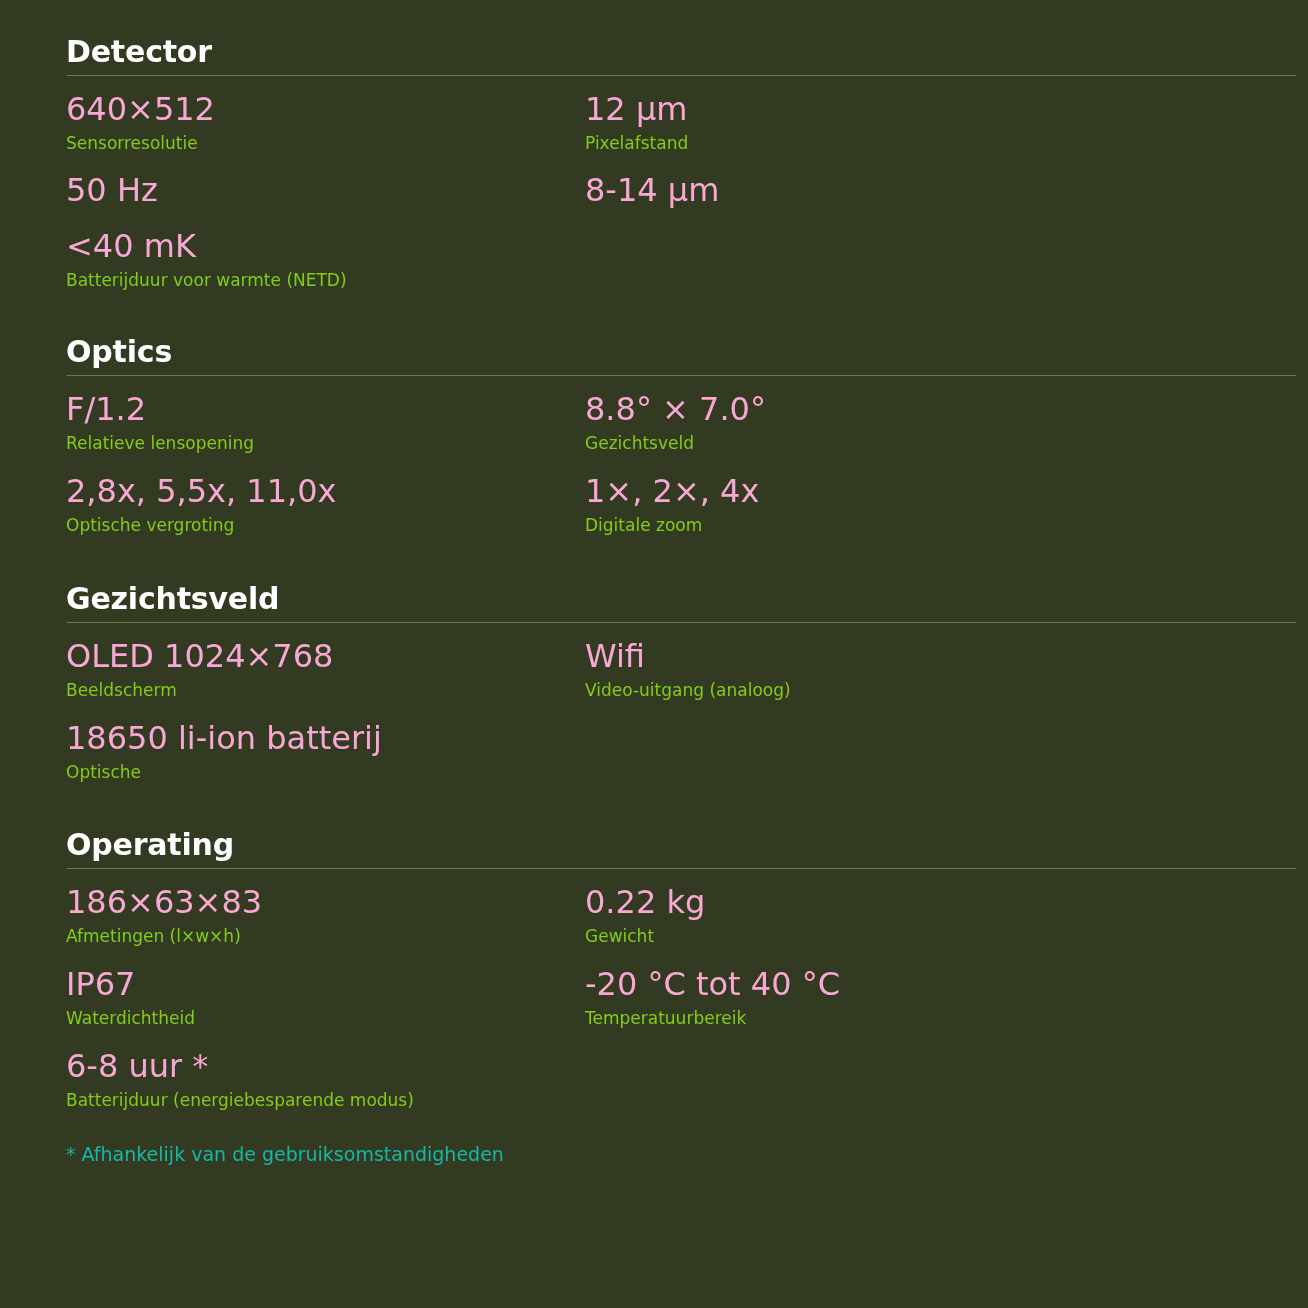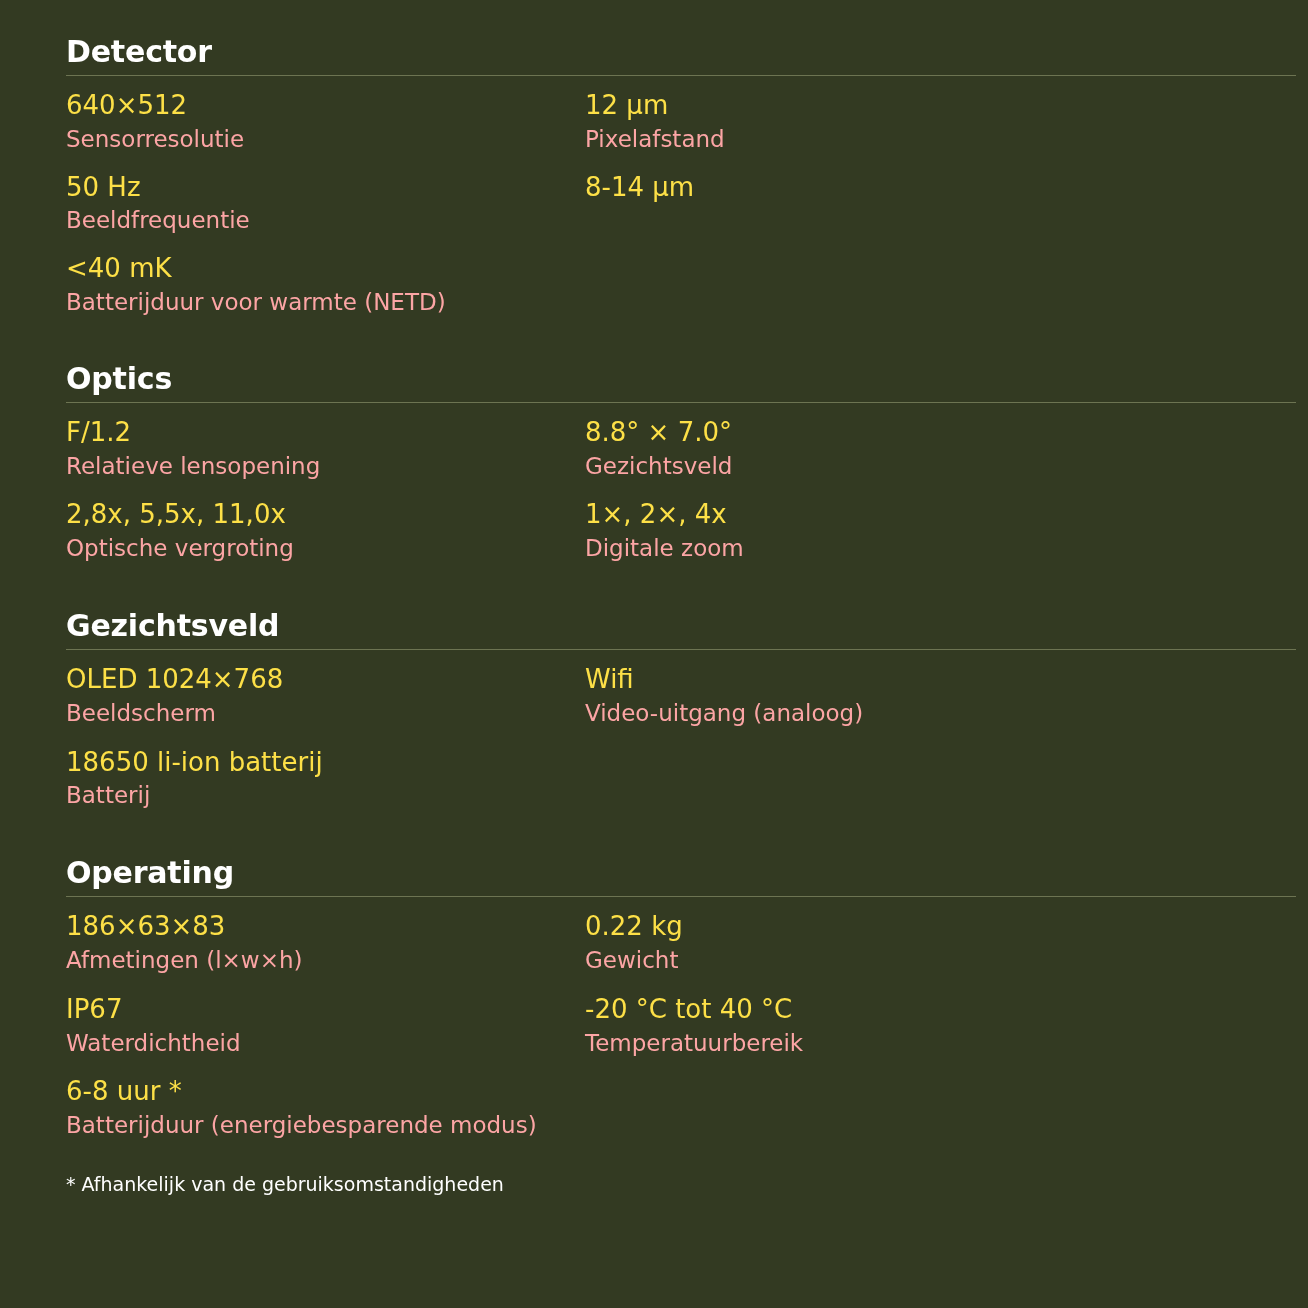--- a/index.html
+++ b/index.html
@@ -41,39 +41,39 @@
   .grid {
     display: grid;
     grid-template-columns: 519px 1fr;
     column-gap: 0px;
     row-gap: 0px;
   }
   .spec {
     padding: 4px 0 16px 0;
   }
   .spec .value {
-    font-size: 26px;
+    font-size: 32px;
     line-height: 1.22;
-    color: #fde047;
+    color: #f9a8d4;
     font-weight: 400;
   }
   .spec .label {
-    font-size: 23px;
+    font-size: 17px;
     line-height: 1.3;
-    color: #fca5a5;
+    color: #84cc16;
     margin-top: 3px;
     font-weight: 400;
   }
   .section-gap {
     height: 30px;
   }
   .footnote {
     margin-top: 18px;
     font-size: 19px;
-    color: #ffffff;
+    color: #14b8a6;
   }
   .block-detector .spec { padding-bottom: 13px; }
   .block-optics .spec { padding-bottom: 14px; }
   .block-electronics .spec { padding-bottom: 14px; }
   .block-operating .spec { padding-bottom: 14px; }
 </style>
 </head>
 <body>
 
 <div class="sheet">
@@ -85,21 +85,20 @@
       <div class="spec">
         <div class="value">640×512</div>
         <div class="label">Sensorresolutie</div>
       </div>
       <div class="spec">
         <div class="value">12 µm</div>
         <div class="label">Pixelafstand</div>
       </div>
       <div class="spec">
         <div class="value">50 Hz</div>
-        <div class="label">Beeldfrequentie</div>
       </div>
       <div class="spec">
         <div class="value">8-14 µm</div>
       </div>
       <div class="spec">
         <div class="value">&lt;40 mK</div>
         <div class="label">Batterijduur voor warmte (NETD)</div>
       </div>
     </div>
   </div>
@@ -138,21 +137,21 @@
       <div class="spec">
         <div class="value">OLED 1024×768</div>
         <div class="label">Beeldscherm</div>
       </div>
       <div class="spec">
         <div class="value">Wifi</div>
         <div class="label">Video-uitgang (analoog)</div>
       </div>
       <div class="spec">
         <div class="value">18650 li-ion batterij</div>
-        <div class="label">Batterij</div>
+        <div class="label">Optische</div>
       </div>
     </div>
   </div>
 
   <div class="section-gap"></div>
 
   <div class="section block-operating">
     <h2 class="section-title">Operating</h2>
     <div class="rule"></div>
     <div class="grid">

